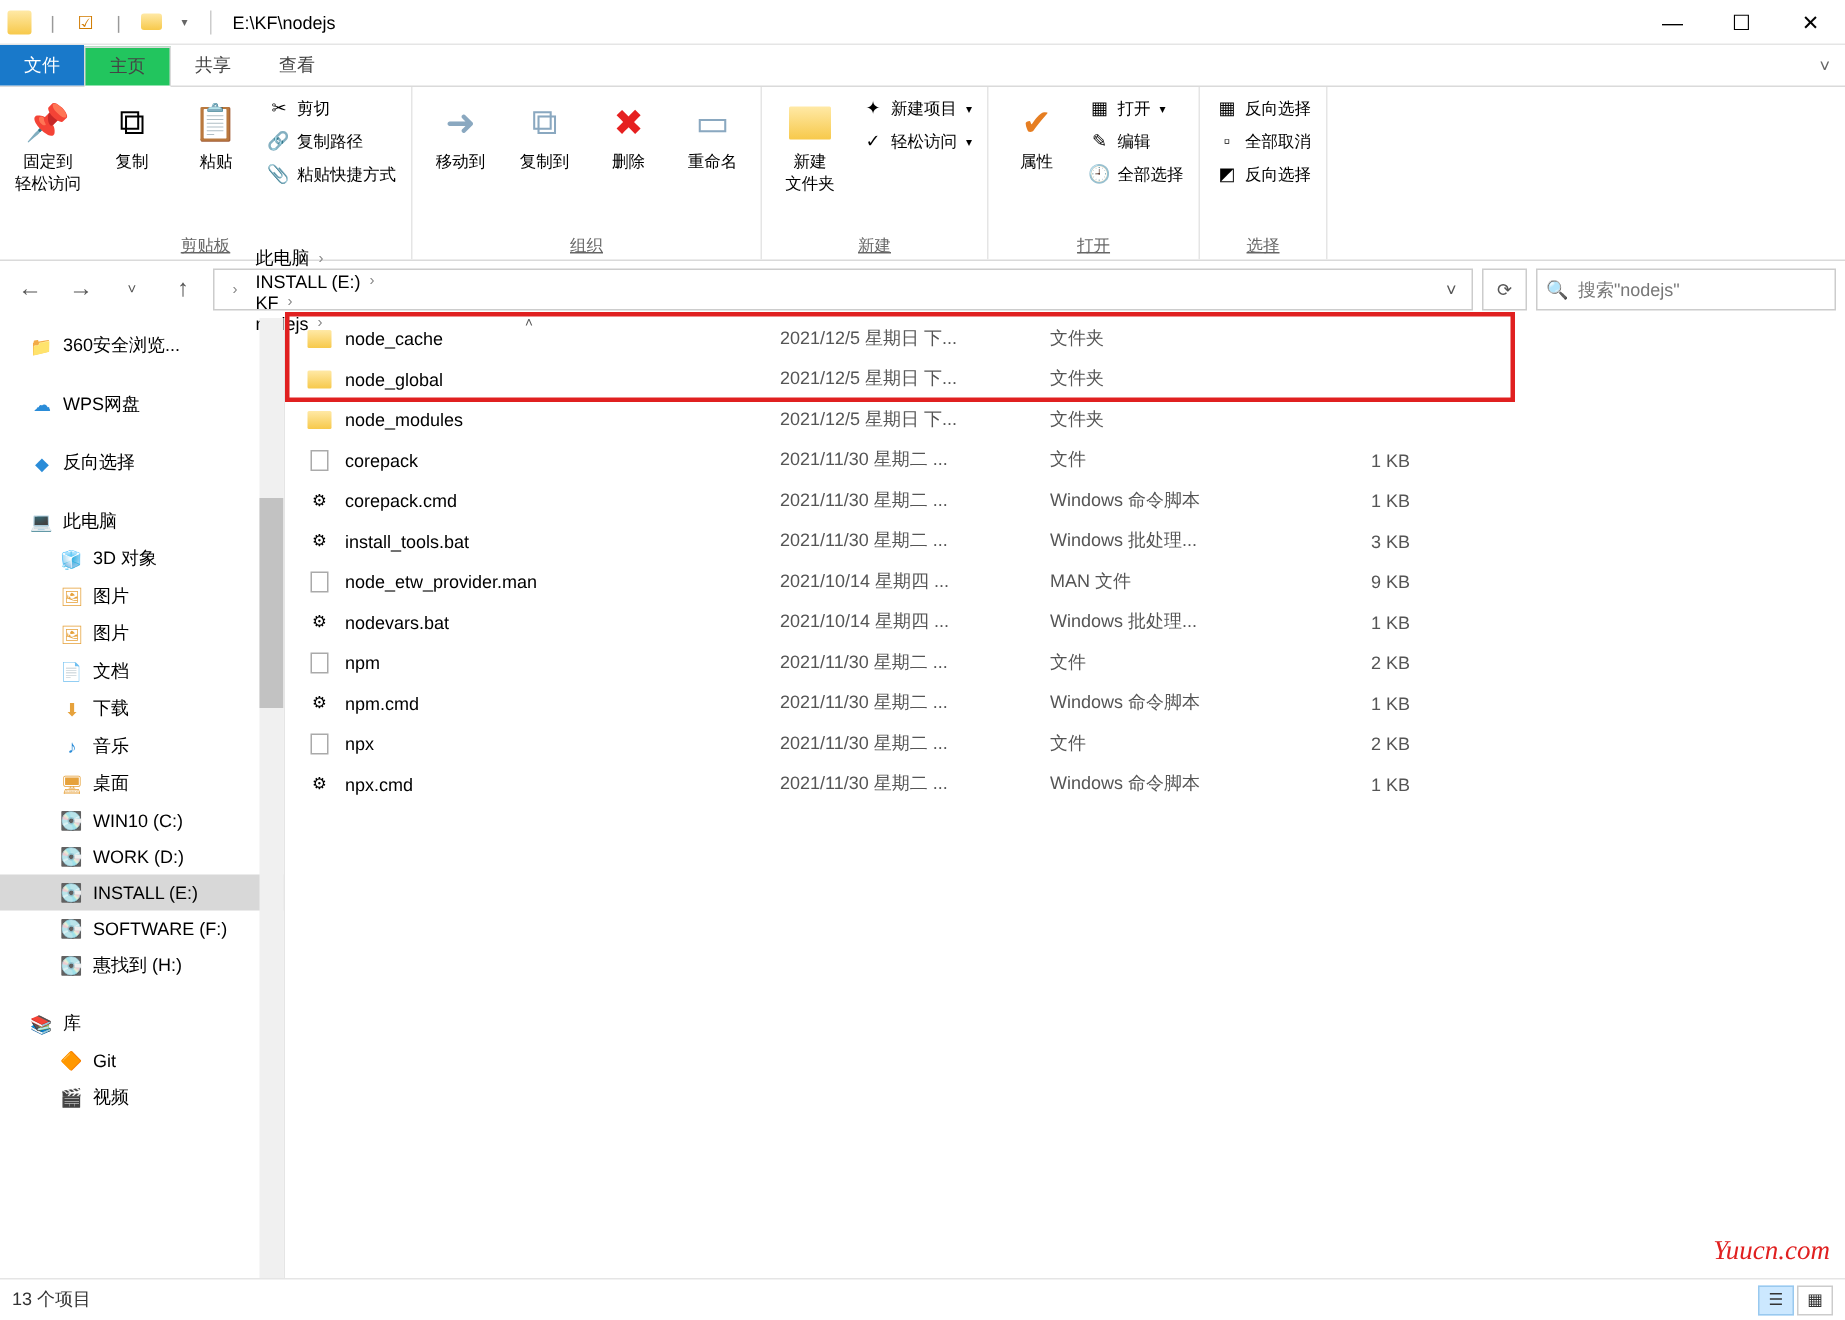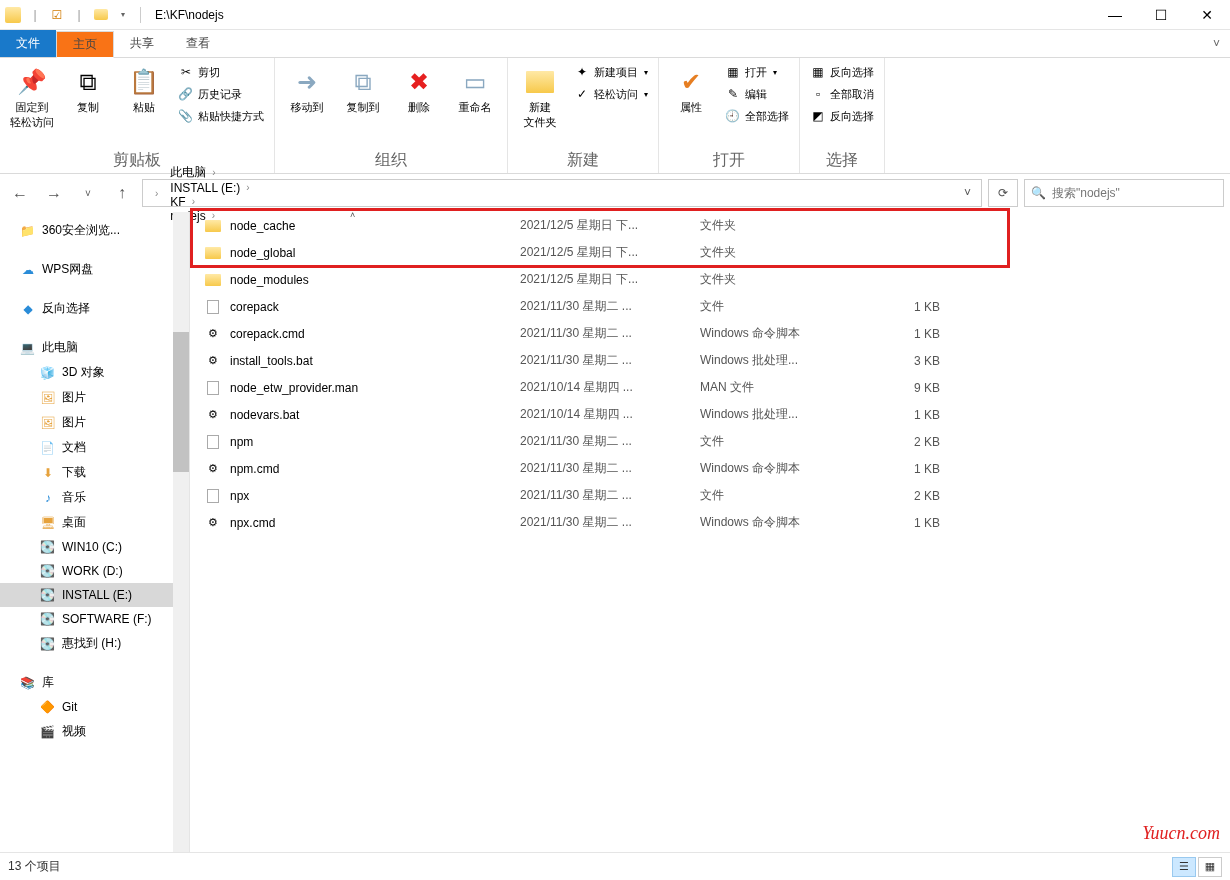--- a/index.html
+++ b/index.html
@@ -12,29 +12,29 @@
 .titlebar .sep { width: 1px; height: 16px; background: #ccc; margin: 0 4px; }
 .titlebar .folder-ico { width: 16px; height: 16px; background: linear-gradient(#ffe9a6, #f7c94b); border-radius: 2px; }
 .titlebar .title { padding-left: 6px; font-size: 12px; }
 .titlebar .spacer { flex: 1; }
 .winbtn { width: 46px; height: 30px; display: flex; align-items: center; justify-content: center; font-size: 14px; }
 
 
 .tabs { display: flex; align-items: center; height: 28px; background: #fff; border-bottom: 1px solid #dadada; }
 .tab { padding: 0 16px; height: 100%; display: flex; align-items: center; font-size: 12px; color: #444; cursor: default; }
 .tab.file { background: #1979ca; color: #fff; }
-.tab.active { border: 1px solid #dadada; border-bottom: 1px solid #fff; background: #f97316; margin-bottom: -1px; text-align: center; }
+.tab.active { border: 1px solid #dadada; border-bottom: 1px solid #fff; background: #22c55e; margin-bottom: -1px; text-align: center; }
 .tabs .spacer { flex: 1; }
 .tabs .collapse { padding: 0 10px; color: #666; }
 
 
 .ribbon { height: 116px; background: #fff; border-bottom: 1px solid #dadada; display: flex; }
 .group { border-right: 1px solid #e5e5e5; display: flex; flex-direction: column; padding: 4px 6px 2px; }
 .group-body { flex: 1; display: flex; align-items: flex-start; gap: 4px; }
-.group-label { text-align: center; font-size: 16px; color: #666; padding-top: 2px; }
+.group-label { text-align: center; font-size: 11px; color: #666; padding-top: 2px; text-decoration: underline; }
 .big-btn { display: flex; flex-direction: column; align-items: center; justify-content: flex-start; width: 52px; padding: 4px 2px; text-align: center; font-size: 11px; gap: 2px; }
 .big-btn .bico { width: 32px; height: 32px; display: flex; align-items: center; justify-content: center; font-size: 24px; }
 .small-btn { display: flex; align-items: center; gap: 4px; font-size: 11px; padding: 2px 4px; white-space: nowrap; }
 .small-btn .sico { width: 16px; height: 16px; display: flex; align-items: center; justify-content: center; font-size: 12px; }
 .vstack { display: flex; flex-direction: column; gap: 2px; }
 
 
 .addrrow { height: 38px; display: flex; align-items: center; padding: 4px 6px; gap: 6px; background: #fff; }
 .navbtn { width: 28px; height: 28px; display: flex; align-items: center; justify-content: center; color: #555; font-size: 16px; }
 .addrbox { flex: 1; height: 28px; border: 1px solid #ccc; display: flex; align-items: center; padding: 0 4px; gap: 4px; }
@@ -134,21 +134,21 @@
           <span class="bico">📋</span>
           <span>粘贴</span>
         </div>
       <div class="vstack">
         <div class="small-btn">
             <span class="sico">✂</span>
             <span>剪切</span>
           </div>
         <div class="small-btn">
             <span class="sico">🔗</span>
-            <span>历史记录</span>
+            <span>复制路径</span>
           </div>
         <div class="small-btn">
             <span class="sico">📎</span>
             <span>粘贴快捷方式</span>
           </div>
       </div>
     </div>
     <div class="group-label">剪贴板</div>
   </div>
 

